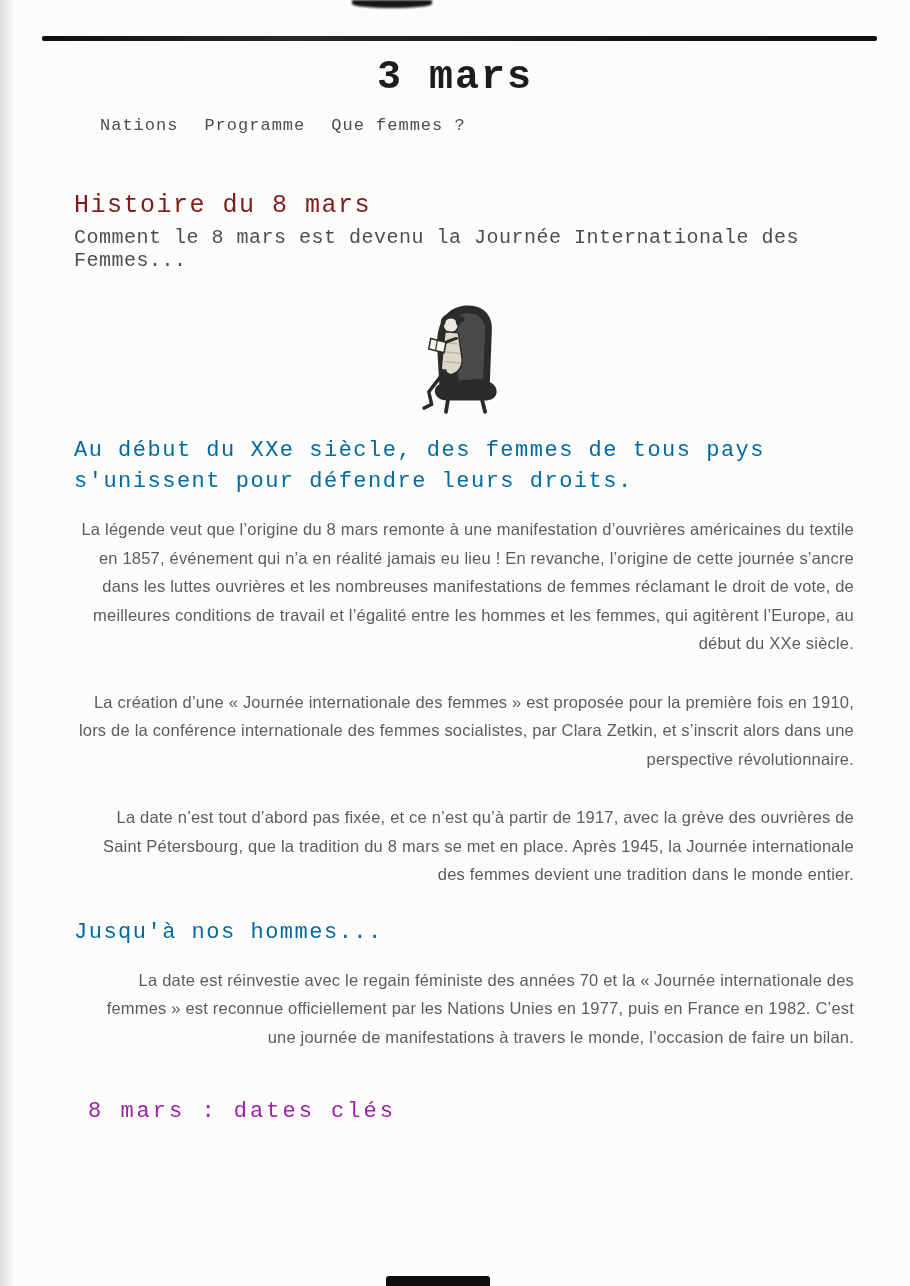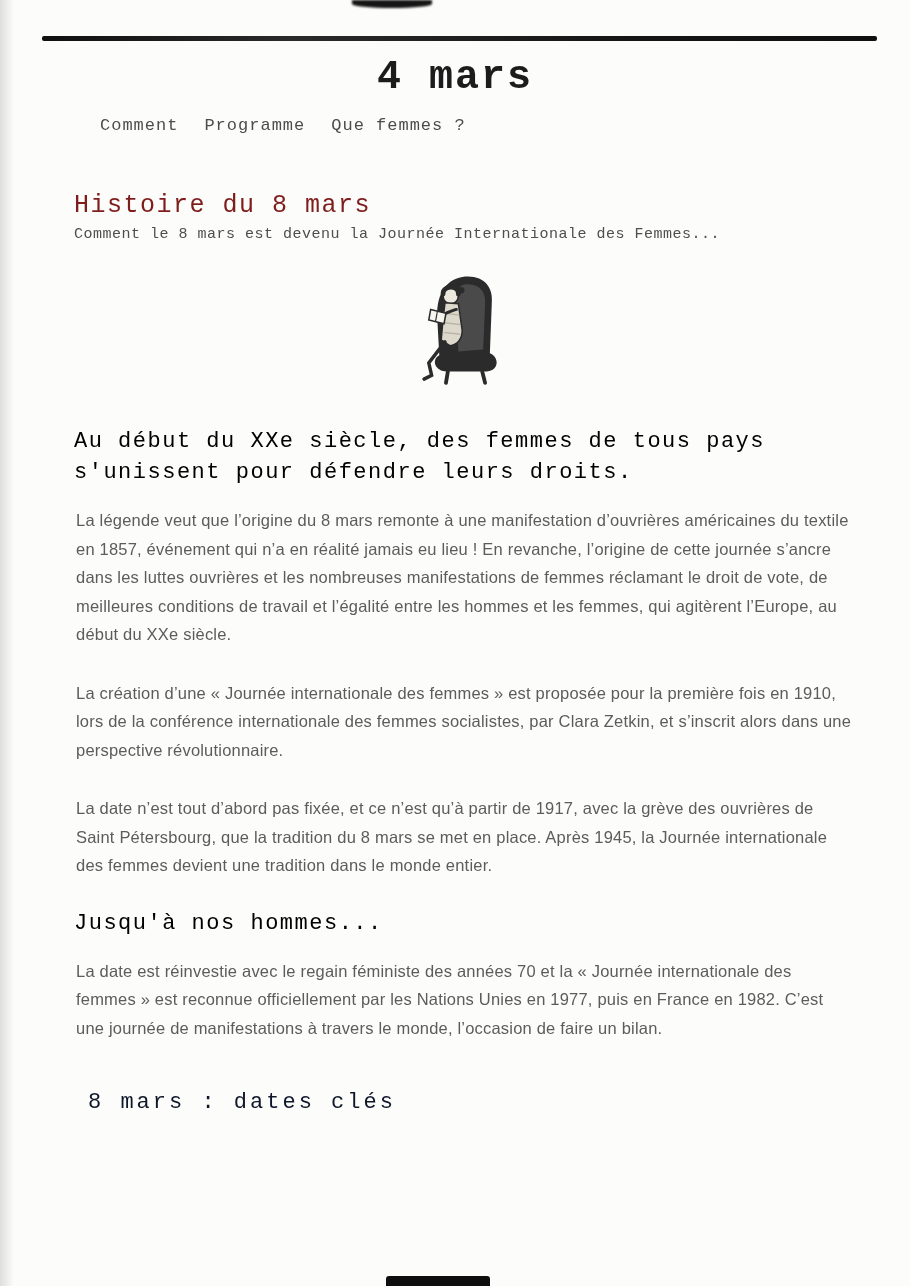--- a/index.html
+++ b/index.html
@@ -71,69 +71,70 @@
     margin: 56px 55px 0 74px;
     font-family: "Liberation Mono", "DejaVu Sans Mono", monospace;
     font-weight: 500;
     font-size: 25px;
     letter-spacing: 1.5px;
     color: #7f1d1d;
   }
   .section-subheading {
     margin: 6px 55px 0 74px;
     font-family: "Liberation Mono", "DejaVu Sans Mono", monospace;
-    font-size: 15px;
+    font-size: 20px;
     letter-spacing: 0.5px;
     color: #4e4e4e;
   }
   .illustration-wrap {
     margin: 28px auto 0;
     width: 110px;
     text-align: center;
   }
   h3.sub-heading {
-    margin: 36px 140px 0 74px;
+    margin: 16px 140px 0 74px;
     font-family: "Liberation Mono", "DejaVu Sans Mono", monospace;
     font-weight: 500;
     font-size: 22px;
     line-height: 31px;
     letter-spacing: 1.5px;
-    color: #000000;
+    color: #0369a1;
   }
   h3.sub-heading.tight { margin-top: 28px; }
   p.body-paragraph {
     margin: 30px 56px 0 76px;
     font-size: 16.5px;
     line-height: 28.5px;
     color: #5c5c5c;
     letter-spacing: 0.2px;
+    text-align: right;
   }
   p.body-paragraph.first { margin-top: 18px; }
   h3.footer-heading {
     margin: 48px 0 0 88px;
     font-family: "Liberation Mono", "DejaVu Sans Mono", monospace;
     font-weight: 500;
     font-size: 22px;
     letter-spacing: 3px;
-    color: #0f172a;
+    color: #a21caf;
   }
 </style>
 </head>
 <body>
 
 <div class="page">
 
   <div class="scan-smudge-top"></div>
 
   <div class="top-rule"></div>
 
-  <h1 class="page-title">4 mars</h1>
+  <h1 class="page-title">3 mars</h1>
 
   <nav class="nav">
-    <span class="nav-link">Comment</span>
+    <span class="nav-link">Nations</span>
     <span class="nav-link">Programme</span>
     <span class="nav-link">Que femmes ?</span>
   </nav>
 
   <h2 class="section-heading">Histoire du 8 mars</h2>
   <div class="section-subheading">Comment le 8 mars est devenu la Journée Internationale des Femmes...</div>
 
   <div class="illustration-wrap">
     <svg width="105" height="115" viewBox="0 0 110 120" aria-hidden="true">
 

